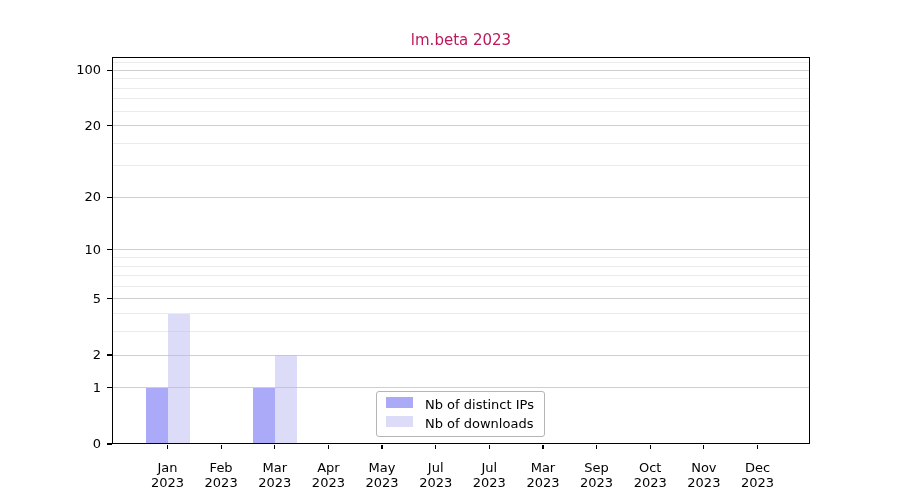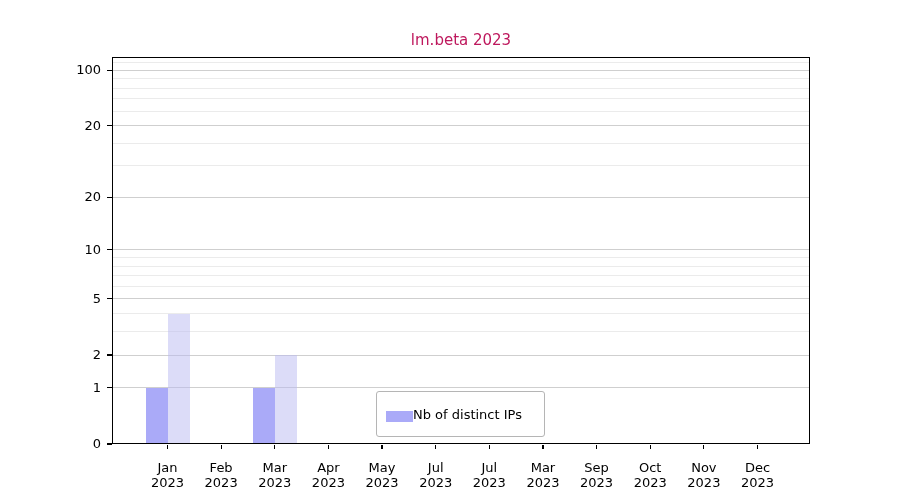--- a/index.html
+++ b/index.html
@@ -14,21 +14,21 @@
   .bar { position:absolute; }
   .tickmark { position:absolute; background:#000; z-index:2; }
   .ytick-label { position:absolute; left:41px; width:60px; height:16px; line-height:16px;
                  text-align:right; font-size:13px; z-index:2; }
   .xtick-label { position:absolute; width:64px; top:452px; text-align:center; font-size:13px;
                  line-height:15px; z-index:2;margin-top:8px; }
   .legend { position:absolute; left:376px; top:391px; width:169px; height:46px;
             background:#fff; border:1px solid #b5b5b5; border-radius:3px;
             display:flex; flex-direction:column; justify-content:center; gap:4px;
             padding:4px 8px 4px 9px; z-index:3; }
-  .legend-row { display:flex; align-items:flex-end; }
+  .legend-row { display:flex; align-items:flex-start; gap:12px; }
   .legend-swatch { width:27px; height:11px; flex:0 0 27px; }
   .legend-label { font-size:13px; line-height:15px; white-space:nowrap; }
 </style>
 </head>
 <body>
 
 <div class="figure">
   <div class="chart-title">lm.beta 2023</div>
   <div class="gridline" style="top: 331.242px; background: rgb(235, 235, 235);"></div>
     <div class="gridline" style="top: 313.172px; background: rgb(235, 235, 235);"></div>
@@ -129,14 +129,18 @@
     <div class="xtick-label" style="left: 725.496px;">
       <div>Dec</div>
       <div>2023</div>
     </div>
     <div class="plot-border"></div>
   <div class="legend" id="legend" style="border-color: rgb(181, 181, 181);">
       <div class="legend-row">
         <span class="legend-swatch" style="background: rgb(170, 170, 248);"></span>
         <span class="legend-label">Nb of distinct IPs</span>
       </div>
+      <div class="legend-row">
+        <span class="legend-swatch" style="background: rgb(220, 220, 248);"></span>
+        <span class="legend-label">Nb of downloads</span>
+      </div>
     </div>
 </div>
 
 </body></html>

